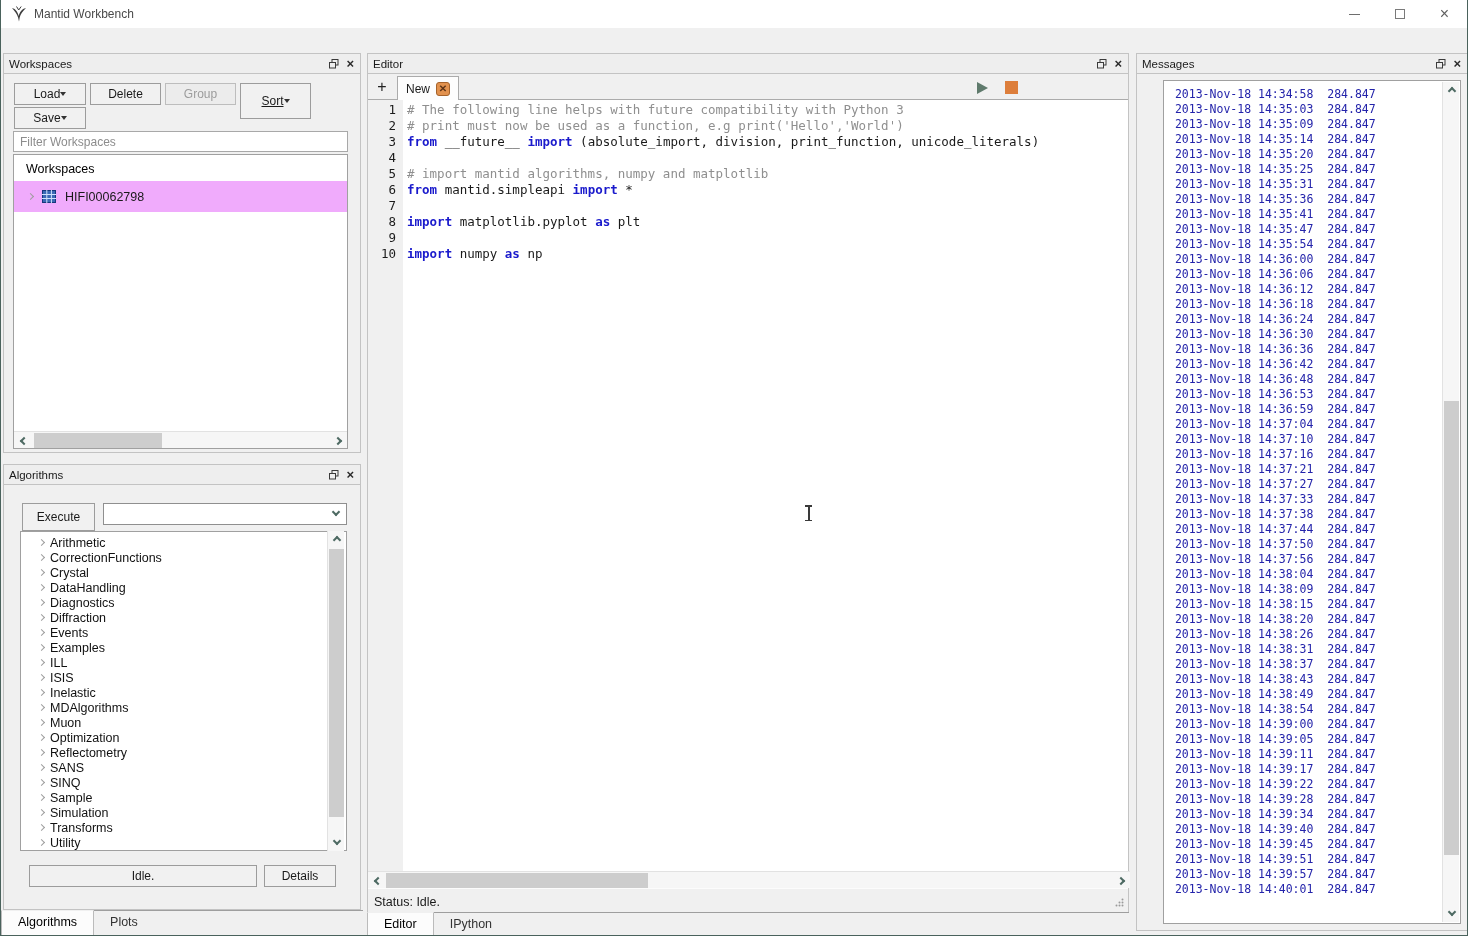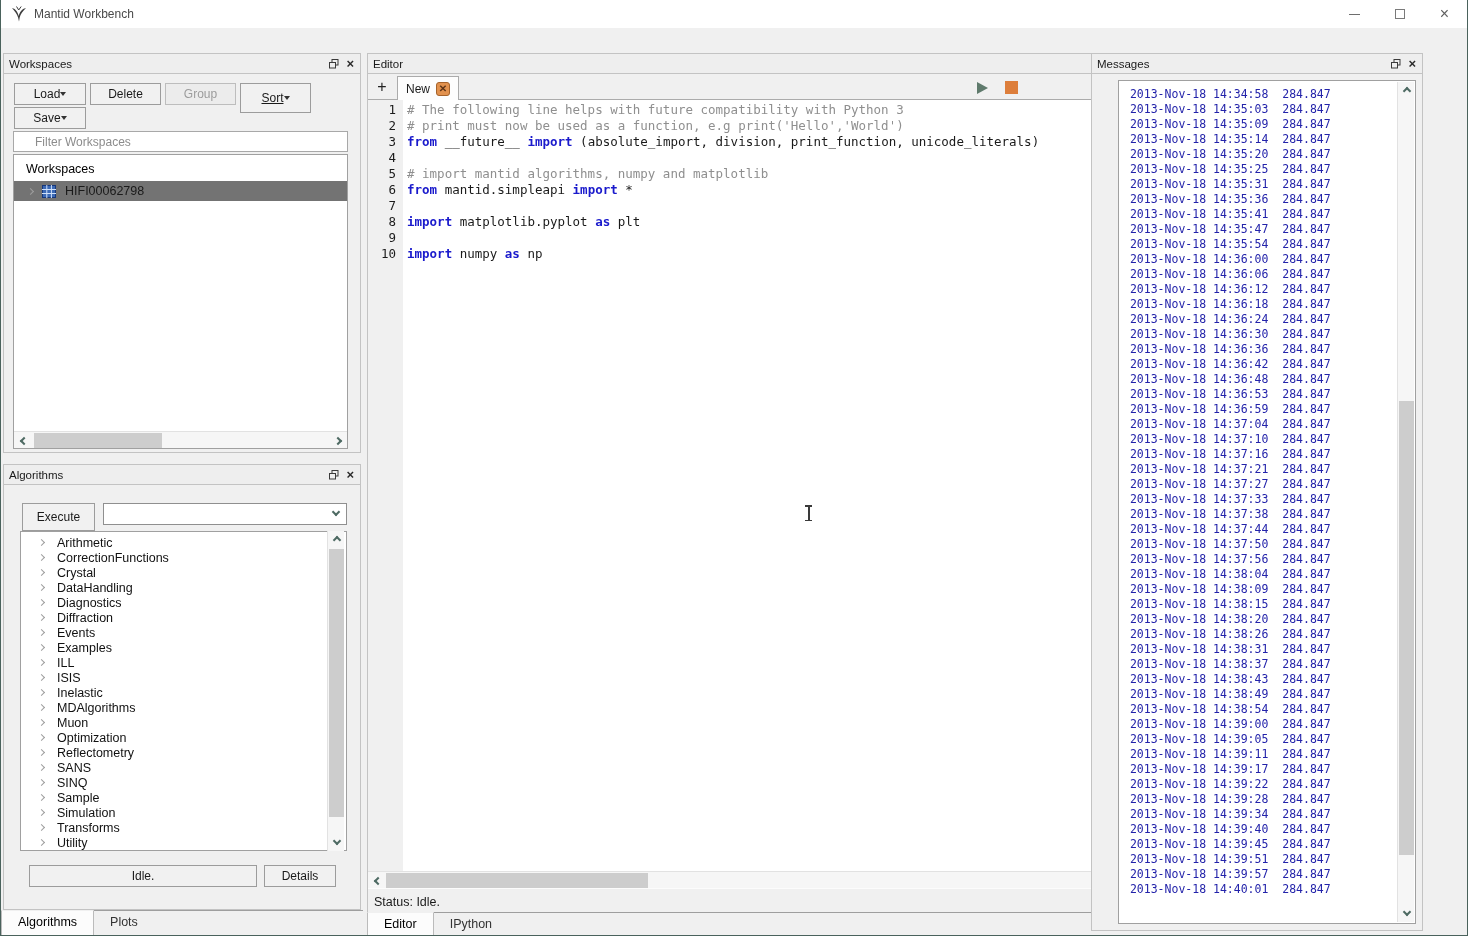--- a/index.html
+++ b/index.html
@@ -40,34 +40,34 @@
   .chev.right { transform:rotate(-45deg); margin-right:2px; }
   .hscroll { position:absolute; height:17px; background:#f6f6f6; border-top:1px solid #e2e2e2; }
   .vscroll { position:absolute; width:17px; background:#f6f6f6; border-left:1px solid #e2e2e2; }
   .scroll-arrow { position:absolute; width:17px; height:17px; display:flex; align-items:center; justify-content:center; }
   .hthumb { position:absolute; top:1px; height:15px; background:#cdcdcd; }
   .vthumb { position:absolute; left:1px; width:15px; background:#cdcdcd; }
   .exp { display:inline-block; width:5px; height:5px; border-right:1.5px solid #9e9e9e; border-bottom:1.5px solid #9e9e9e; transform:rotate(-45deg); flex:none; }
 
   
   #workspaces-panel { left:2px; top:53px; width:358px; height:400px; }
-  #filter-input { position:absolute; left:9px; top:77px; width:335px; height:21px; border:1px solid #a8a8a8; font-size:12px; padding:0 21px; color:#1a1a1a; background:#fff; font-family:"Liberation Sans", sans-serif; }
+  #filter-input { position:absolute; left:9px; top:77px; width:335px; height:21px; border:1px solid #a8a8a8; font-size:12px; padding:0 6px; color:#1a1a1a; background:#fff; font-family:"Liberation Sans", sans-serif; }
   #filter-input::placeholder { color:#8c8c8c; }
   .tree-box { position:absolute; left:9px; top:100px; width:335px; height:295px; background:#fff; border:1px solid #a0a0a0; overflow:hidden; }
   .tree-header { font-size:12.5px; color:#000; padding:7px 0 5px 12px; }
-  .ws-row { height:20px; display:flex; align-items:center; gap:9px; padding-left:14px; background:#737373;text-align:right; }
+  .ws-row { height:31px; display:flex; align-items:center; gap:9px; padding-left:14px; background:#f0abfc;text-align:right; }
   .ws-row .label { font-size:12.5px; }
 
   
   #algorithms-panel { left:2px; top:464px; width:358px; height:446px; }
   #execute-btn { left:18px; top:38px; width:73px; height:28px; }
   .combo { position:absolute; left:99px; top:38px; width:244px; height:22px; background:#fff; border:1px solid #8f8f8f; }
   .combo .chev { position:absolute; right:7px; top:8px; }
   .alg-list { position:absolute; left:16px; top:66px; width:327px; height:320px; background:#fff; border:1px solid #a0a0a0; overflow:hidden; padding-top:3px; }
-  .alg-row { height:15px; display:flex; align-items:center; gap:13px; padding-left:18px; }
+  .alg-row { height:15px; display:flex; align-items:center; gap:6px; padding-left:18px; }
   .alg-row .label { font-size:12.5px; color:#111; }
   #idle-btn { left:25px; top:400px; width:228px; height:22px; }
   #details-btn { left:260px; top:400px; width:72px; height:22px; }
 
   
   .tabbar { position:absolute; height:26px; border-top:1px solid #9e9e9e; background:#f0f0f0; display:flex; }
   #left-tabbar { left:0; top:910px; width:362px; }
   #editor-tabbar { left:366px; top:912px; width:762px; }
   .tab { font-size:12.5px; color:#333; padding:4px 16px 0 16px; height:26px; }
   .tab.active { background:#fcfcfc; border-left:1px solid #bbb; border-right:1px solid #bbb; margin-top:-1px; border-top:1px solid #f0f0f0; color:#000; }
@@ -89,21 +89,21 @@
   .lt { padding-left:4px; white-space:pre; }
   .sc { color:var(--comment-gray,#8f8f8f); }
   .sk { color:var(--keyword-blue,#1a1acc); font-weight:bold; }
   .st { color:#1a1a1a; }
   #editor-hscroll { left:0px; top:817px; width:762px; }
   .estatus { position:absolute; left:0; top:835px; width:100%; height:25px; font-size:12.5px; padding:5px 0 0 6px; color:#1a1a1a; background:#f0f0f0; border-top:1px solid #f0f0f0; }
   .size-grip { position:absolute; right:4px; top:8px; }
   .estatus-line { position:absolute; left:0; right:0; bottom:0; height:1px; background:#c9c9c9; }
 
   
-  #messages-panel { left:1090px; top:53px; width:332px; height:878px; }
+  #messages-panel { left:1135px; top:53px; width:332px; height:878px; }
   .msg-box { position:absolute; left:6px; top:26px; right:6px; bottom:6px; background:#fff; border:1px solid #a0a0a0; overflow:hidden; padding-top:6px;margin-left:20px; }
   .msg-row { white-space:pre; font-family:"DejaVu Sans Mono", monospace; font-size:11.5px; line-height:15px; color:var(--message-blue,#2222aa); padding-left:4px; }
   #msg-vscroll { right:1px; top:1px; bottom:1px; }
 
   
   .ibeam { position:absolute; left:803px; top:505px; width:9px; height:16px; }
   .ibeam:before, .ibeam:after { content:""; position:absolute; left:1px; width:7px; height:1.5px; background:#3a3a3a; }
   .ibeam:before { top:0; } .ibeam:after { bottom:0; }
   .ibeam span { position:absolute; left:4px; top:1px; bottom:1px; width:1.5px; background:#3a3a3a; }
 </style>
@@ -146,21 +146,21 @@
     <div class="btn" id="load-btn" style="left:10px;top:29px;width:72px;height:22px;">
       <span>Load</span>
         <span class="caret"></span>
     </div>
     <div class="btn" style="left:86px;top:29px;width:71px;height:22px;">
       <span>Delete</span>
     </div>
     <div class="btn disabled" style="left:161px;top:29px;width:71px;height:22px;">
       <span>Group</span>
     </div>
-    <div class="btn" style="left:236px;top:29px;width:71px;height:30px;text-decoration:underline;">
+    <div class="btn" style="left:236px;top:29px;width:71px;height:36px;text-decoration:underline;">
       <span>Sort</span>
         <span class="caret"></span>
     </div>
     <div class="btn" style="left:10px;top:53px;width:72px;height:22px;">
       <span>Save</span>
         <span class="caret"></span>
     </div>
     <input id="filter-input" placeholder="Filter Workspaces" style="">
     <div class="tree-box">
       <div class="tree-header">Workspaces</div>

